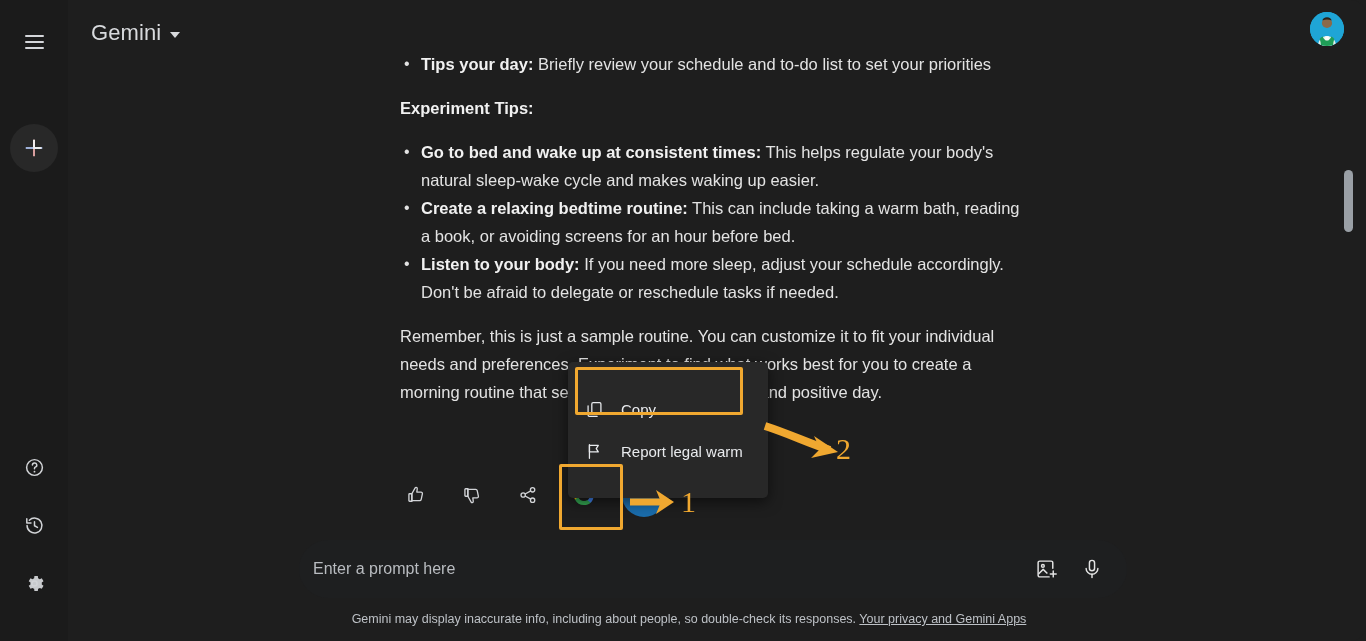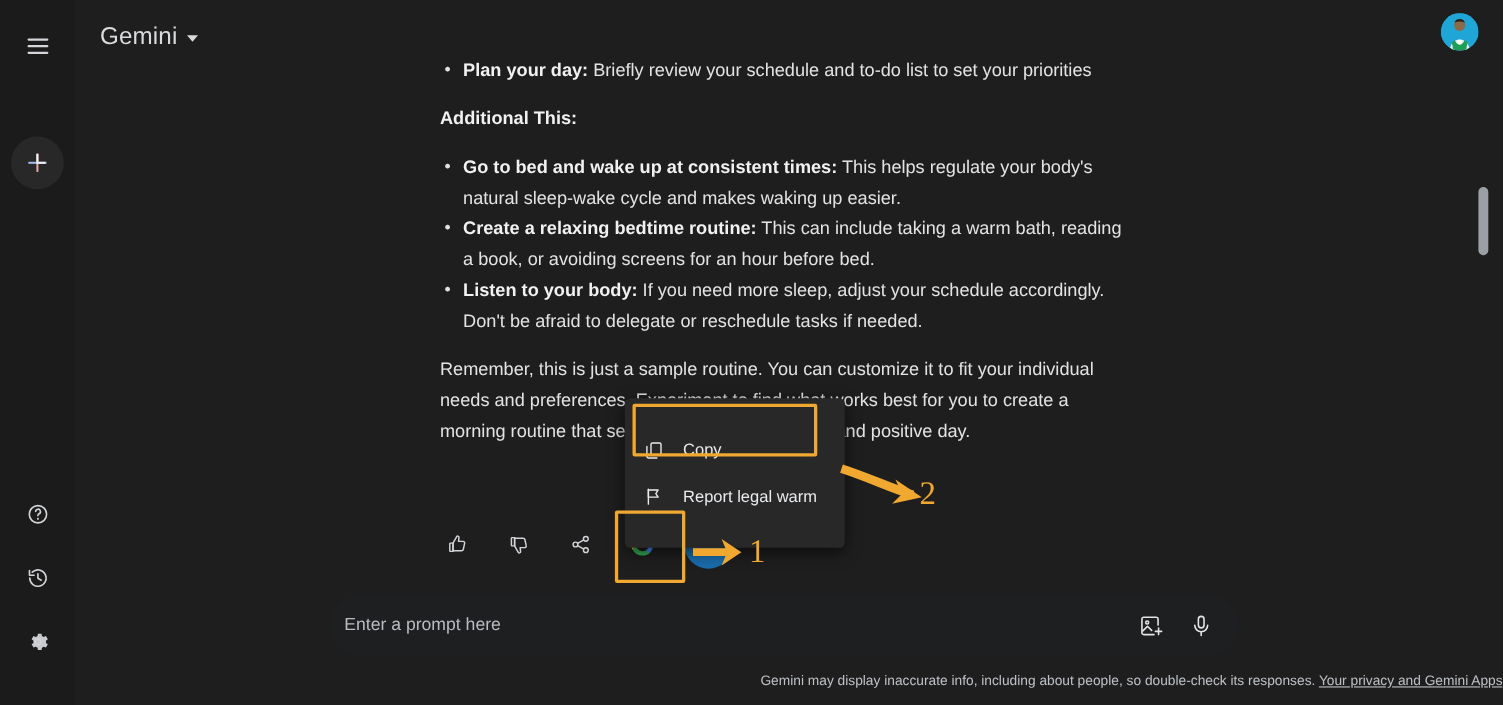--- a/index.html
+++ b/index.html
@@ -147,21 +147,21 @@
     flex: 1; background: transparent; border: none; outline: none;
     color: #e3e3e3; font-size: 16px; font-family: "Liberation Sans", sans-serif;
     padding-left: 0px;
   }
   .prompt-input::placeholder { color: #b9bcc0; }
   .composer-icons { display: flex; align-items: center; gap: 24px; margin-right: 6px; }
   .comp-ic { cursor: pointer; color: #e3e3e3; display: flex; align-items: center; }
 
   .disclaimer {
     position: absolute; left: 12px; right: 0; top: 612px;
-    text-align: right; color: #bdc1c6; font-size: 12.5px;
+    text-align: center; color: #bdc1c6; font-size: 12.5px;
   }
   .disclaimer a { color: #bdc1c6; text-decoration: underline; }
 
   
   .scrollbar-thumb {
     position: absolute; right: 13px; top: 170px;
     width: 9px; height: 62px; border-radius: 5px;
     background: #9aa0a6; cursor: pointer;
   }
 </style>
@@ -228,25 +228,25 @@
       </svg>
     </div>
   </div>
 
   <div class="convo">
     <div class="convo-inner">
       <div class="text-col">
 
         <ul class="tips clip-top">
           <li>
-            <span class="bold">Plan your day:</span><span> Briefly review your schedule and to-do list to set your priorities</span>
+            <span class="bold">Tips your day:</span><span> Briefly review your schedule and to-do list to set your priorities</span>
           </li>
         </ul>
 
-        <div class="section-head">Additional This:</div>
+        <div class="section-head">Experiment Tips:</div>
 
         <ul class="tips">
           <li>
             <span class="bold">Go to bed and wake up at consistent times:</span><span> This helps regulate your body's natural sleep-wake cycle and makes waking up easier.</span>
           </li>
           <li>
             <span class="bold">Create a relaxing bedtime routine:</span><span> This can include taking a warm bath, reading a book, or avoiding screens for an hour before bed.</span>
           </li>
           <li>
             <span class="bold">Listen to your body:</span><span> If you need more sleep, adjust your schedule accordingly. Don't be afraid to delegate or reschedule tasks if needed.</span>

